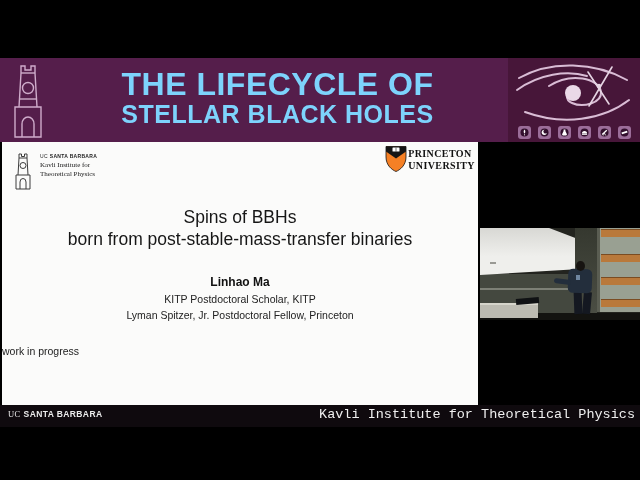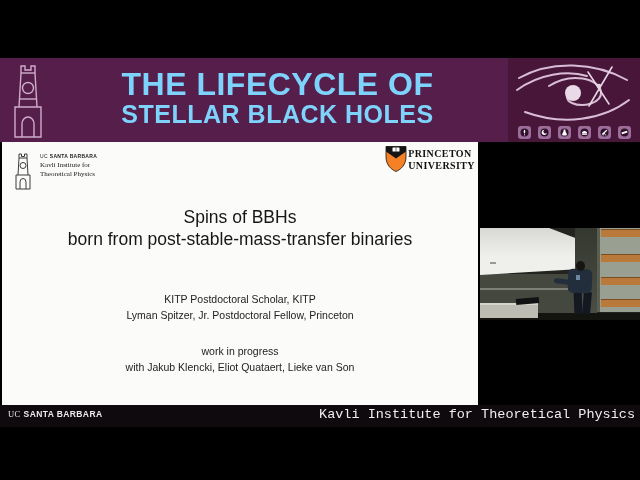--- a/index.html
+++ b/index.html
@@ -28,21 +28,21 @@
   .kitp-serif{font-family:"Liberation Serif",serif;font-size:7px;line-height:9px;color:#1a1a1a;margin-top:2px;}
   .princeton-logo{position:absolute;right:3px;top:3px;display:flex;align-items:flex-start;}
   .princeton-text{font-family:"Liberation Serif",serif;font-weight:700;
                   font-size:10px;line-height:12px;letter-spacing:.4px;color:#101010;padding-top:3px;}
   .slide-title{position:absolute;left:0;top:64px;width:100%;text-align:center;
                font-size:17.5px;line-height:22px;color:#161616;}
   .speaker-name{position:absolute;left:0;top:133px;width:100%;text-align:center;
                 font-size:12px;font-weight:700;color:#111;}
   .affil1{position:absolute;left:0;top:151px;width:100%;text-align:center;font-size:10.5px;color:#222;}
   .affil2{position:absolute;left:0;top:167px;width:100%;text-align:center;font-size:10.5px;color:#222;}
-  .status-note{position:absolute;left:0;top:203px;width:100%;text-align:center;font-size:10.5px;color:#222;}
+  .status-note{position:absolute;left:0;top:203px;width:100%;text-align:left;font-size:10.5px;color:#222;}
   .collabs{position:absolute;left:0;top:219px;width:100%;text-align:center;font-size:10.5px;color:#222;}
 
   
   .camera{position:absolute;left:480px;top:228px;width:160px;height:92px;background:#23241f;overflow:hidden;}
   .cam-screen{position:absolute;left:0;top:0;width:96px;height:47px;
               background:linear-gradient(180deg,#d8d8d4,#efefec 60%);
               clip-path:polygon(0 0,72% 0,100% 22%,100% 88%,0 100%);}
   .cam-screen-mark{position:absolute;left:10px;top:34px;width:6px;height:2px;background:#9a9a94;}
   .cam-board{position:absolute;left:0;top:46px;width:96px;height:40px;background:#44483f;}
   .cam-rail{position:absolute;left:0;top:60px;width:88px;height:2px;background:#7d8076;}
@@ -184,24 +184,24 @@
         <div>PRINCETON</div>
         <div>UNIVERSITY</div>
       </div>
     </div>
 
     <div class="slide-title">
       <div>Spins of BBHs</div>
       <div>born from post-stable-mass-transfer binaries</div>
     </div>
 
+    <div class="speaker-name">Linhao Ma</div>
     <div class="affil1">KITP Postdoctoral Scholar, KITP</div>
     <div class="affil2">Lyman Spitzer, Jr. Postdoctoral Fellow, Princeton</div>
     <div class="status-note">work in progress</div>
-    <div class="collabs">with Jakub Klencki, Eliot Quataert, Lieke van Son</div>
   </div>
 
   <div class="camera">
     <div class="cam-board"></div>
     <div class="cam-rail"></div>
     <div class="cam-screen"></div>
     <div class="cam-screen-mark"></div>
     <div class="cam-column"></div>
     <div class="cam-wood-wall"></div>
     <div class="cam-seam"></div>

